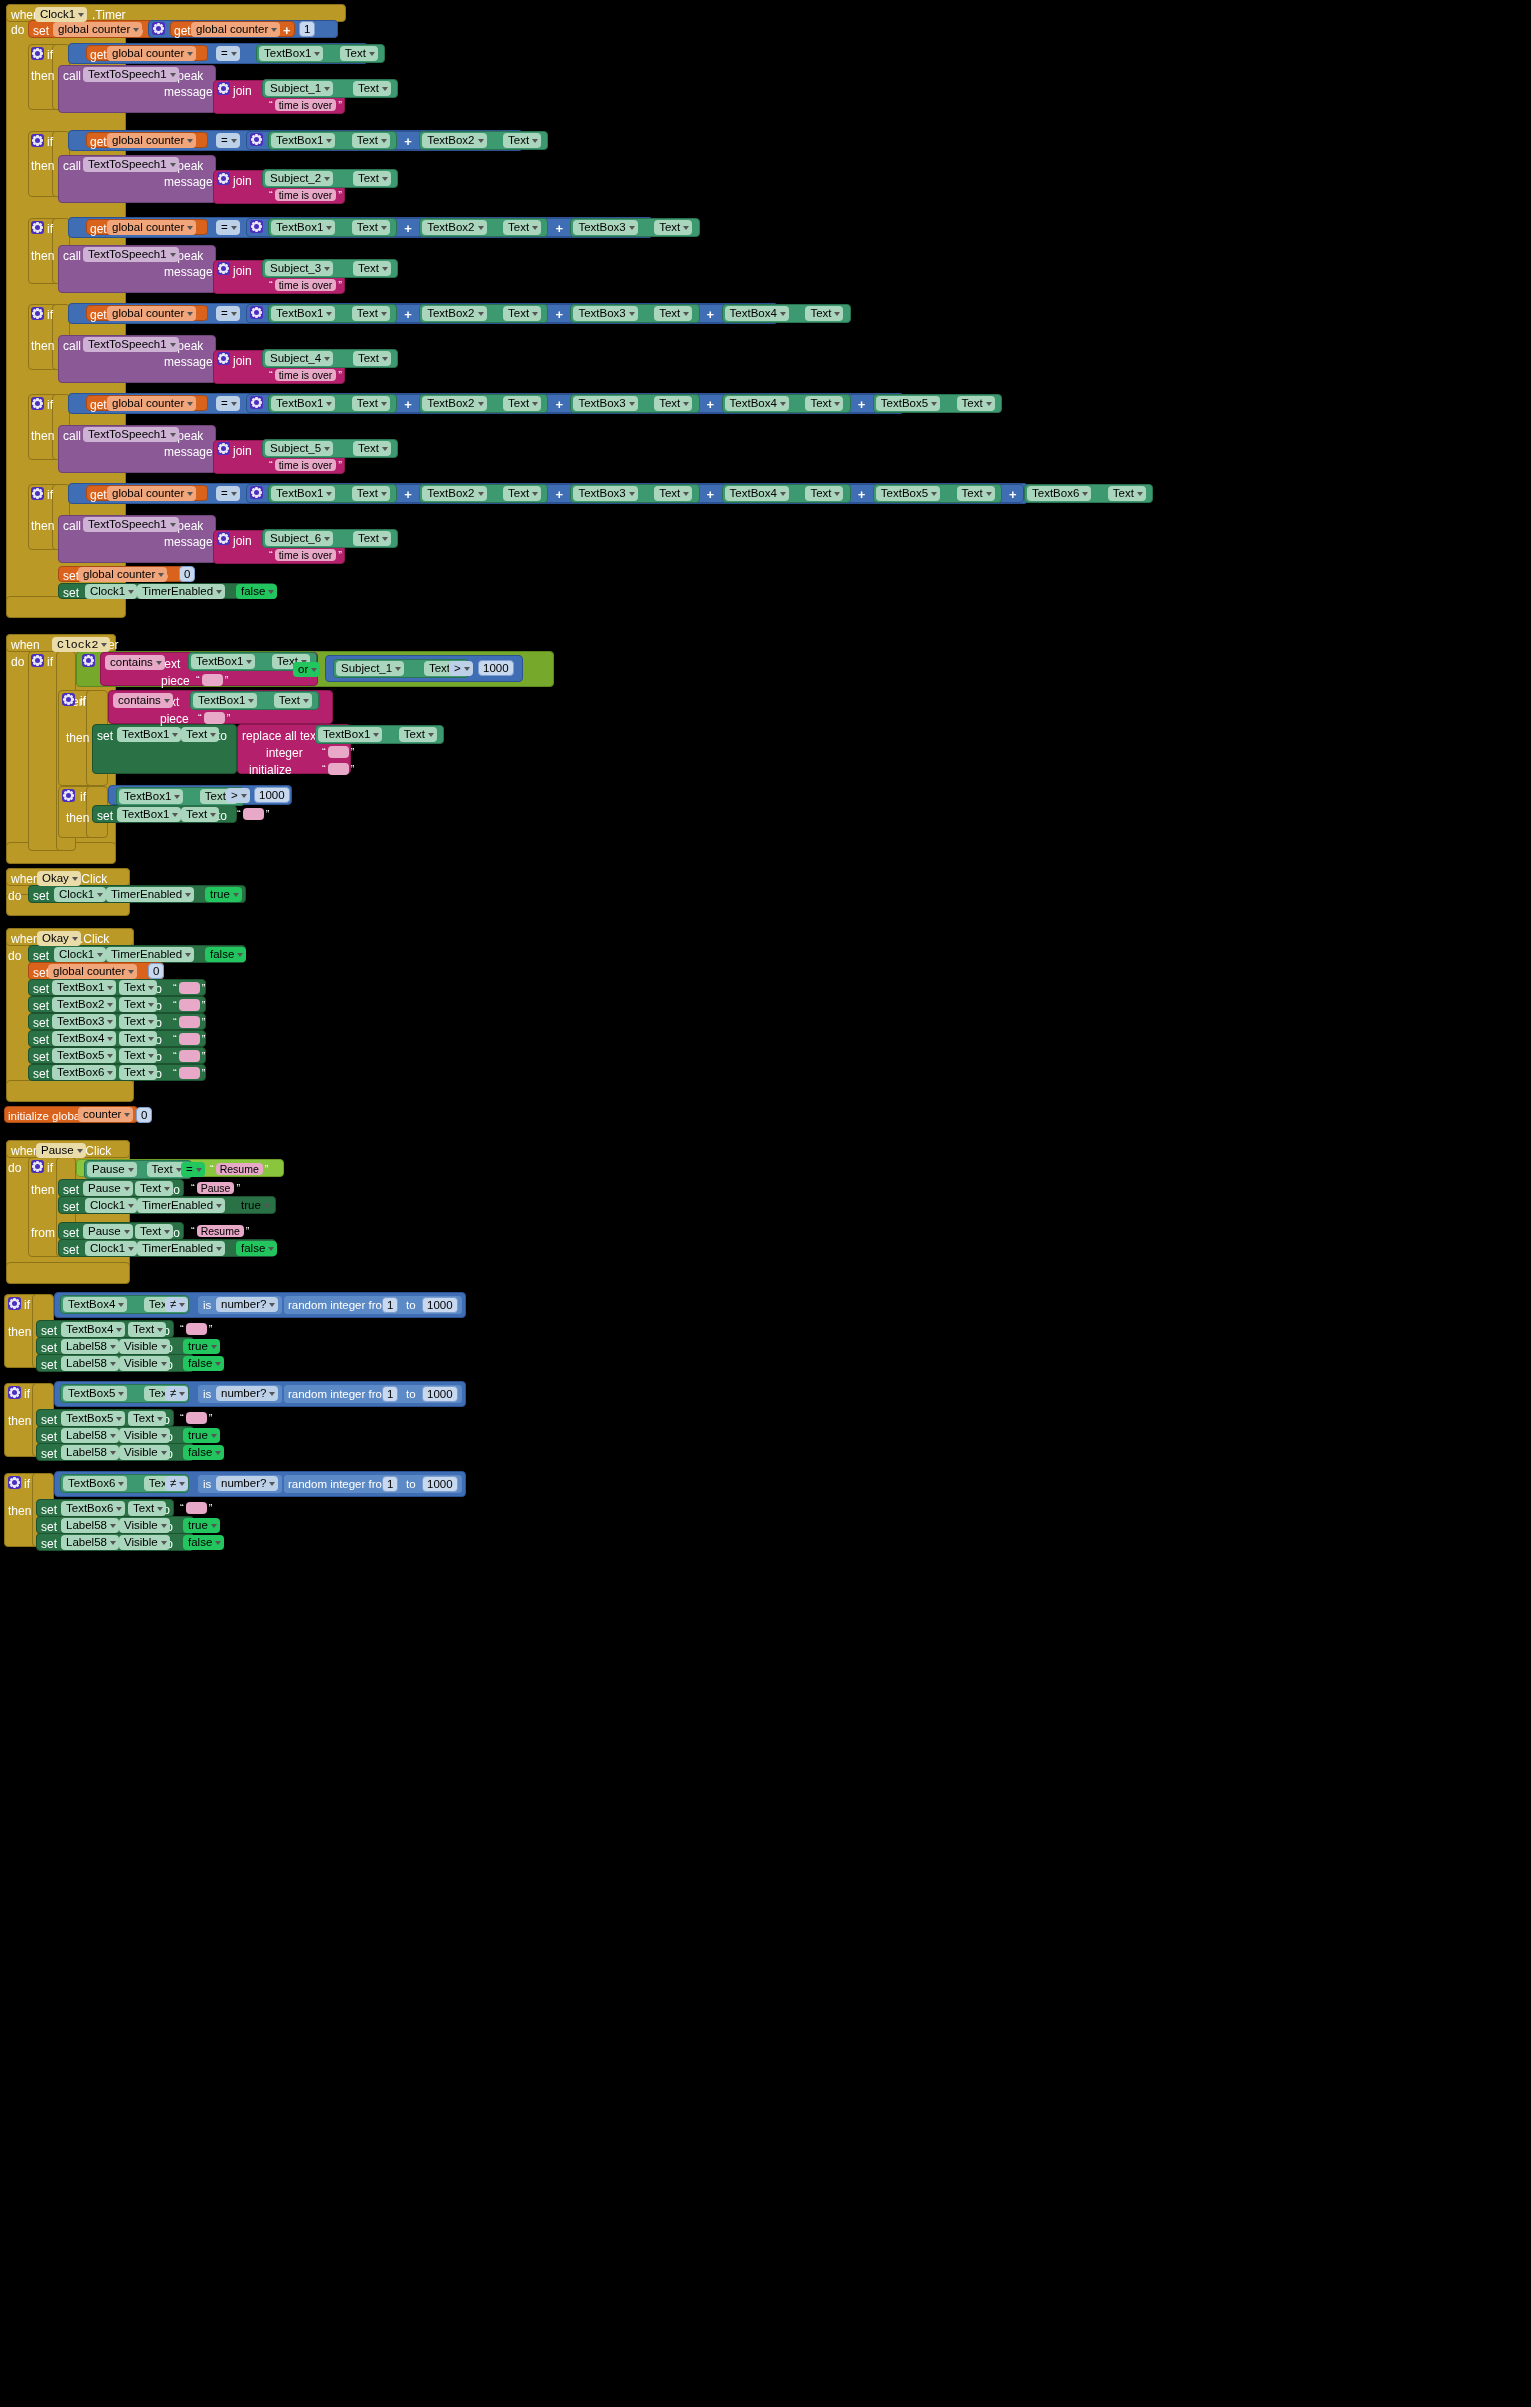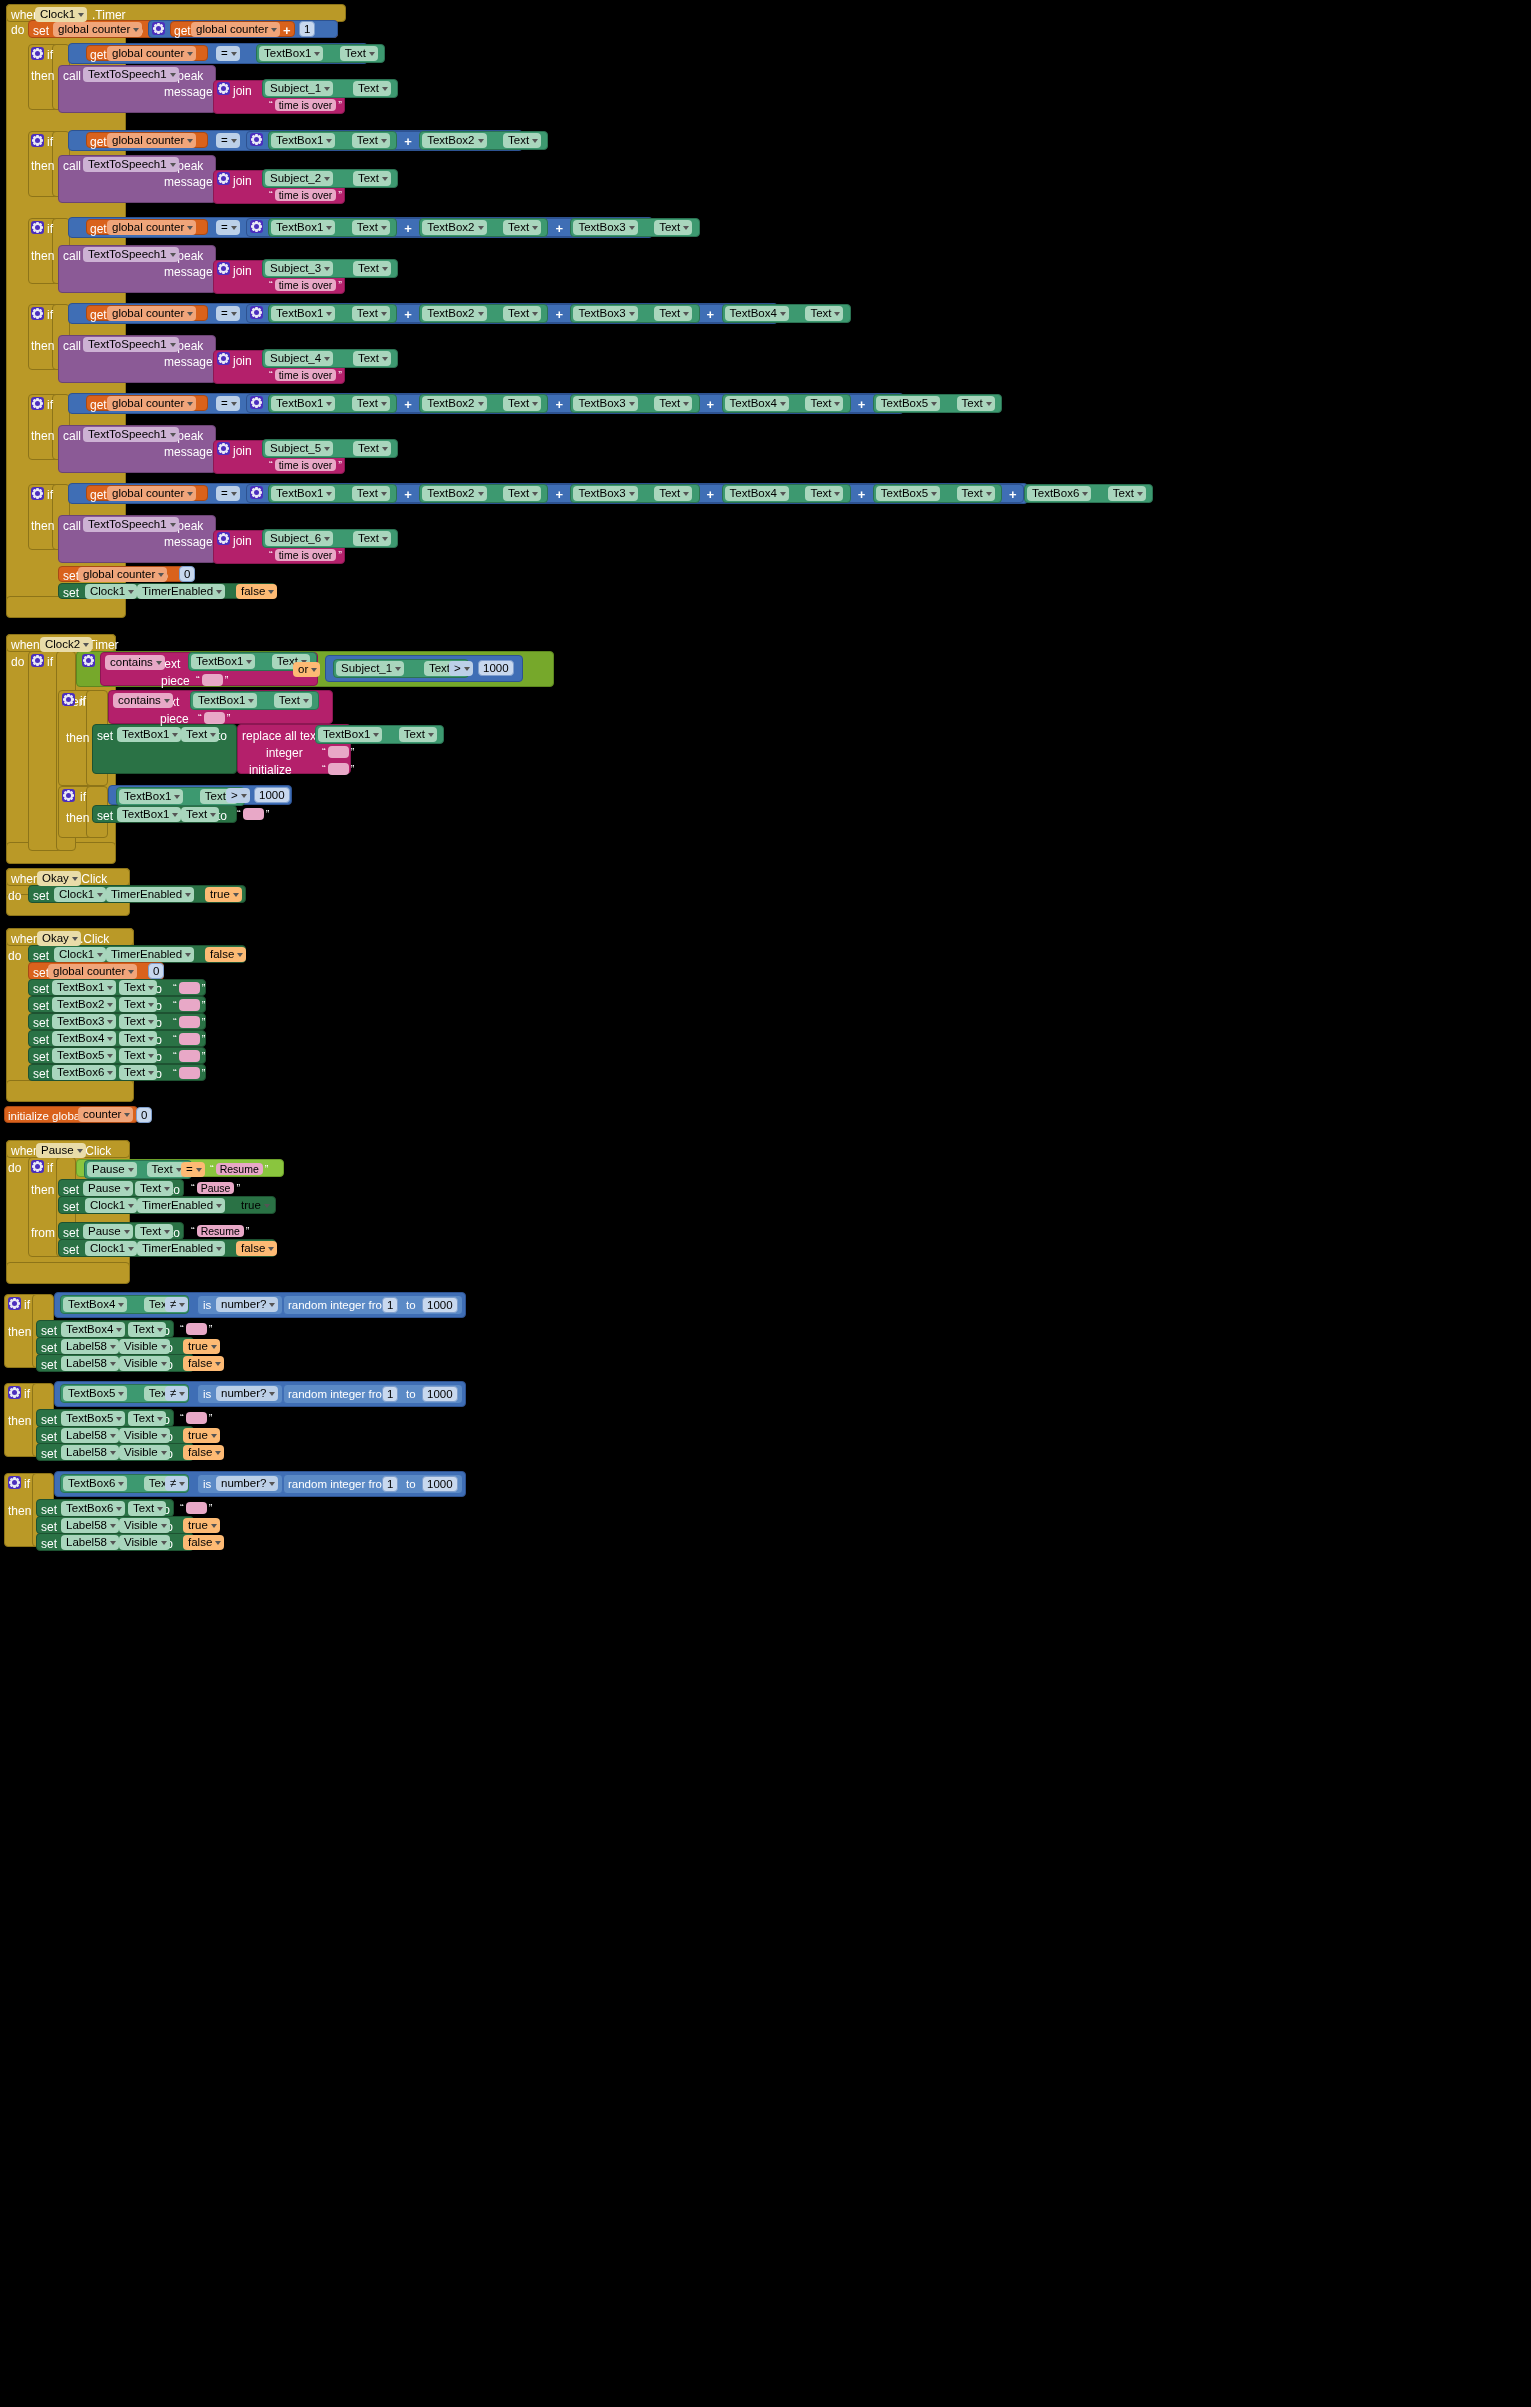--- a/index.html
+++ b/index.html
@@ -30,21 +30,21 @@
     position:absolute;display:inline-flex;align-items:center;
     height:15px;border-radius:4px;padding:0 3px 0 5px;
     font-size:11.5px;color:#000;white-space:nowrap;box-sizing:border-box;
   }
   .fld .cap{line-height:15px;}
   .fld .arw{margin-left:3px;width:0;height:0;border-left:3px solid transparent;
             border-right:3px solid transparent;border-top:4px solid #555;}
   .f-evt  {background:#e9dca9;}
   .f-comp {background:#a9d6bd;}
   .f-var  {background:#f0a57a;}
-  .f-logic{background:#fdba74;justify-content:space-between;}
+  .f-logic{background:#22c55e;justify-content:space-between;}
   .f-text {background:#e8a8c7;}
   .f-math {background:#bcd0e8;}
   .f-proc {background:#cdb2d4;}
 
   
   .stat{position:absolute;font-size:12px;color:#fff;white-space:nowrap;line-height:1;}
 
   
   .num{
     position:absolute;background:#c8d8ee;border:1px solid #7f9fce;border-radius:4px;
@@ -721,21 +721,21 @@
     </div>
     <div class="stat" style="left: 213px; top: 587px; z-index: 20;">to</div>
     <div class="fld f-logic" style="left: 236px; top: 584px; z-index: 22;">
       <span class="cap">false</span>
       <span class="arw"></span>
     </div>
     <div class="blk evt" style="left: 6px; top: 634px; width: 110px; height: 18px; z-index: 5;"></div>
     <div class="blk evt" style="left: 6px; top: 634px; width: 110px; height: 222px; z-index: 4;"></div>
     <div class="blk evt" style="left: 6px; top: 842px; width: 110px; height: 22px; z-index: 4;"></div>
     <div class="stat" style="left: 11px; top: 639px; z-index: 20;">when</div>
-    <div class="fld f-evt" style="left: 40px; top: 637px; z-index: 22;">
+    <div class="fld f-evt" style="left: 52px; top: 637px; z-index: 22; font-family: Liberation Mono, monospace;">
       <span class="cap">Clock2</span>
       <span class="arw"></span>
     </div>
     <div class="stat" style="left: 85px; top: 639px; z-index: 20;">.Timer</div>
     <div class="stat" style="left: 11px; top: 656px; z-index: 20;">do</div>
     <div class="blk ctrl" style="left: 28px; top: 651px; width: 46px; height: 200px; z-index: 6;"></div>
     <div class="blk ctrl" style="left: 56px; top: 651px; width: 20px; height: 200px; z-index: 6;"></div>
     <div class="gear" style="left: 31px; top: 654px; z-index: 25;">
       <i class="a"></i>
       <i class="b"></i>

